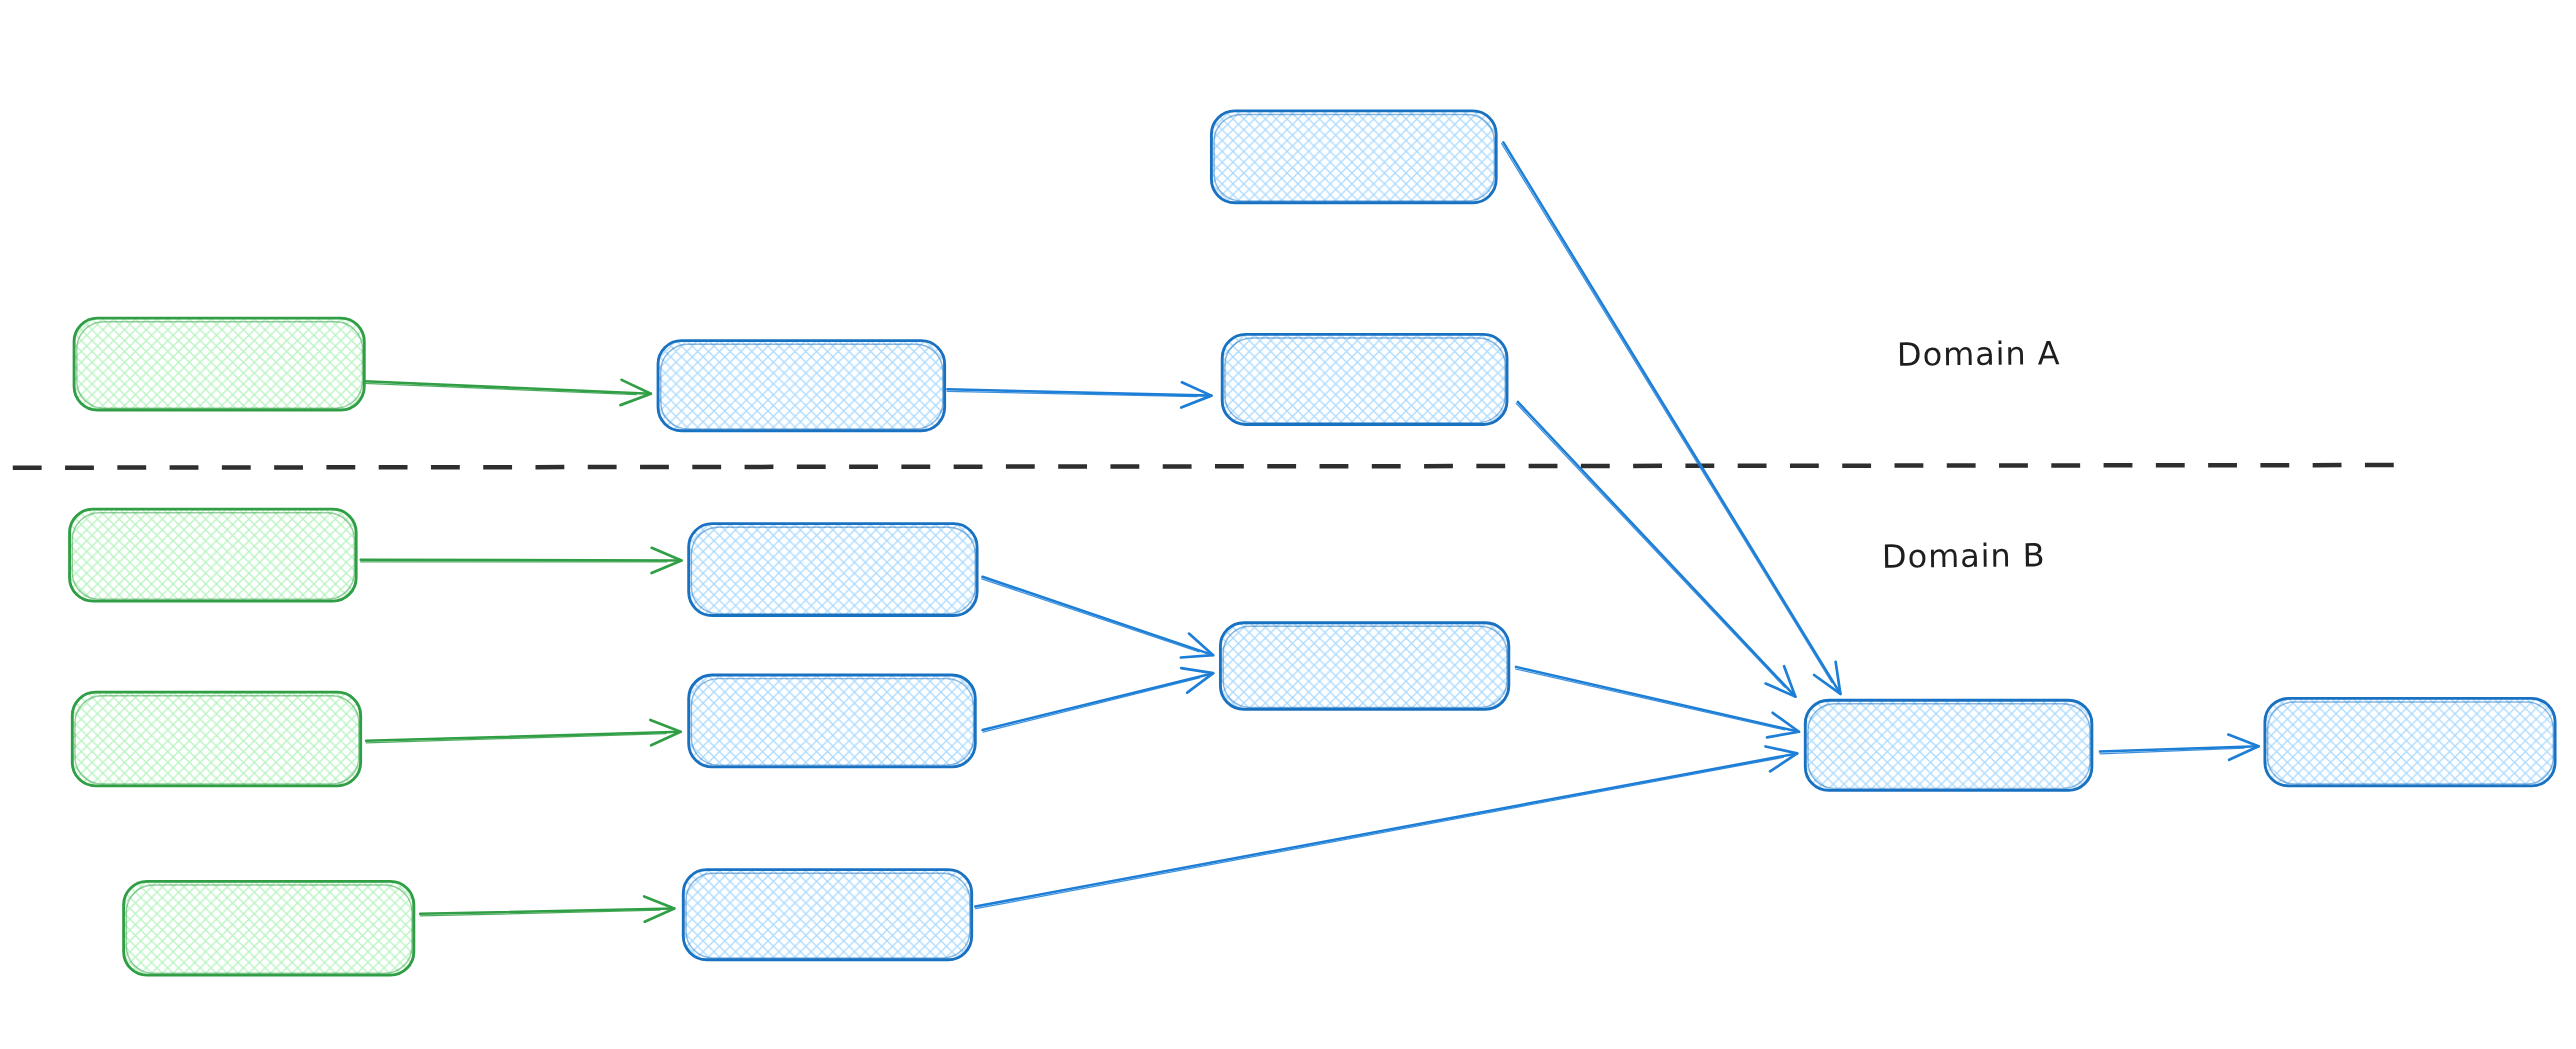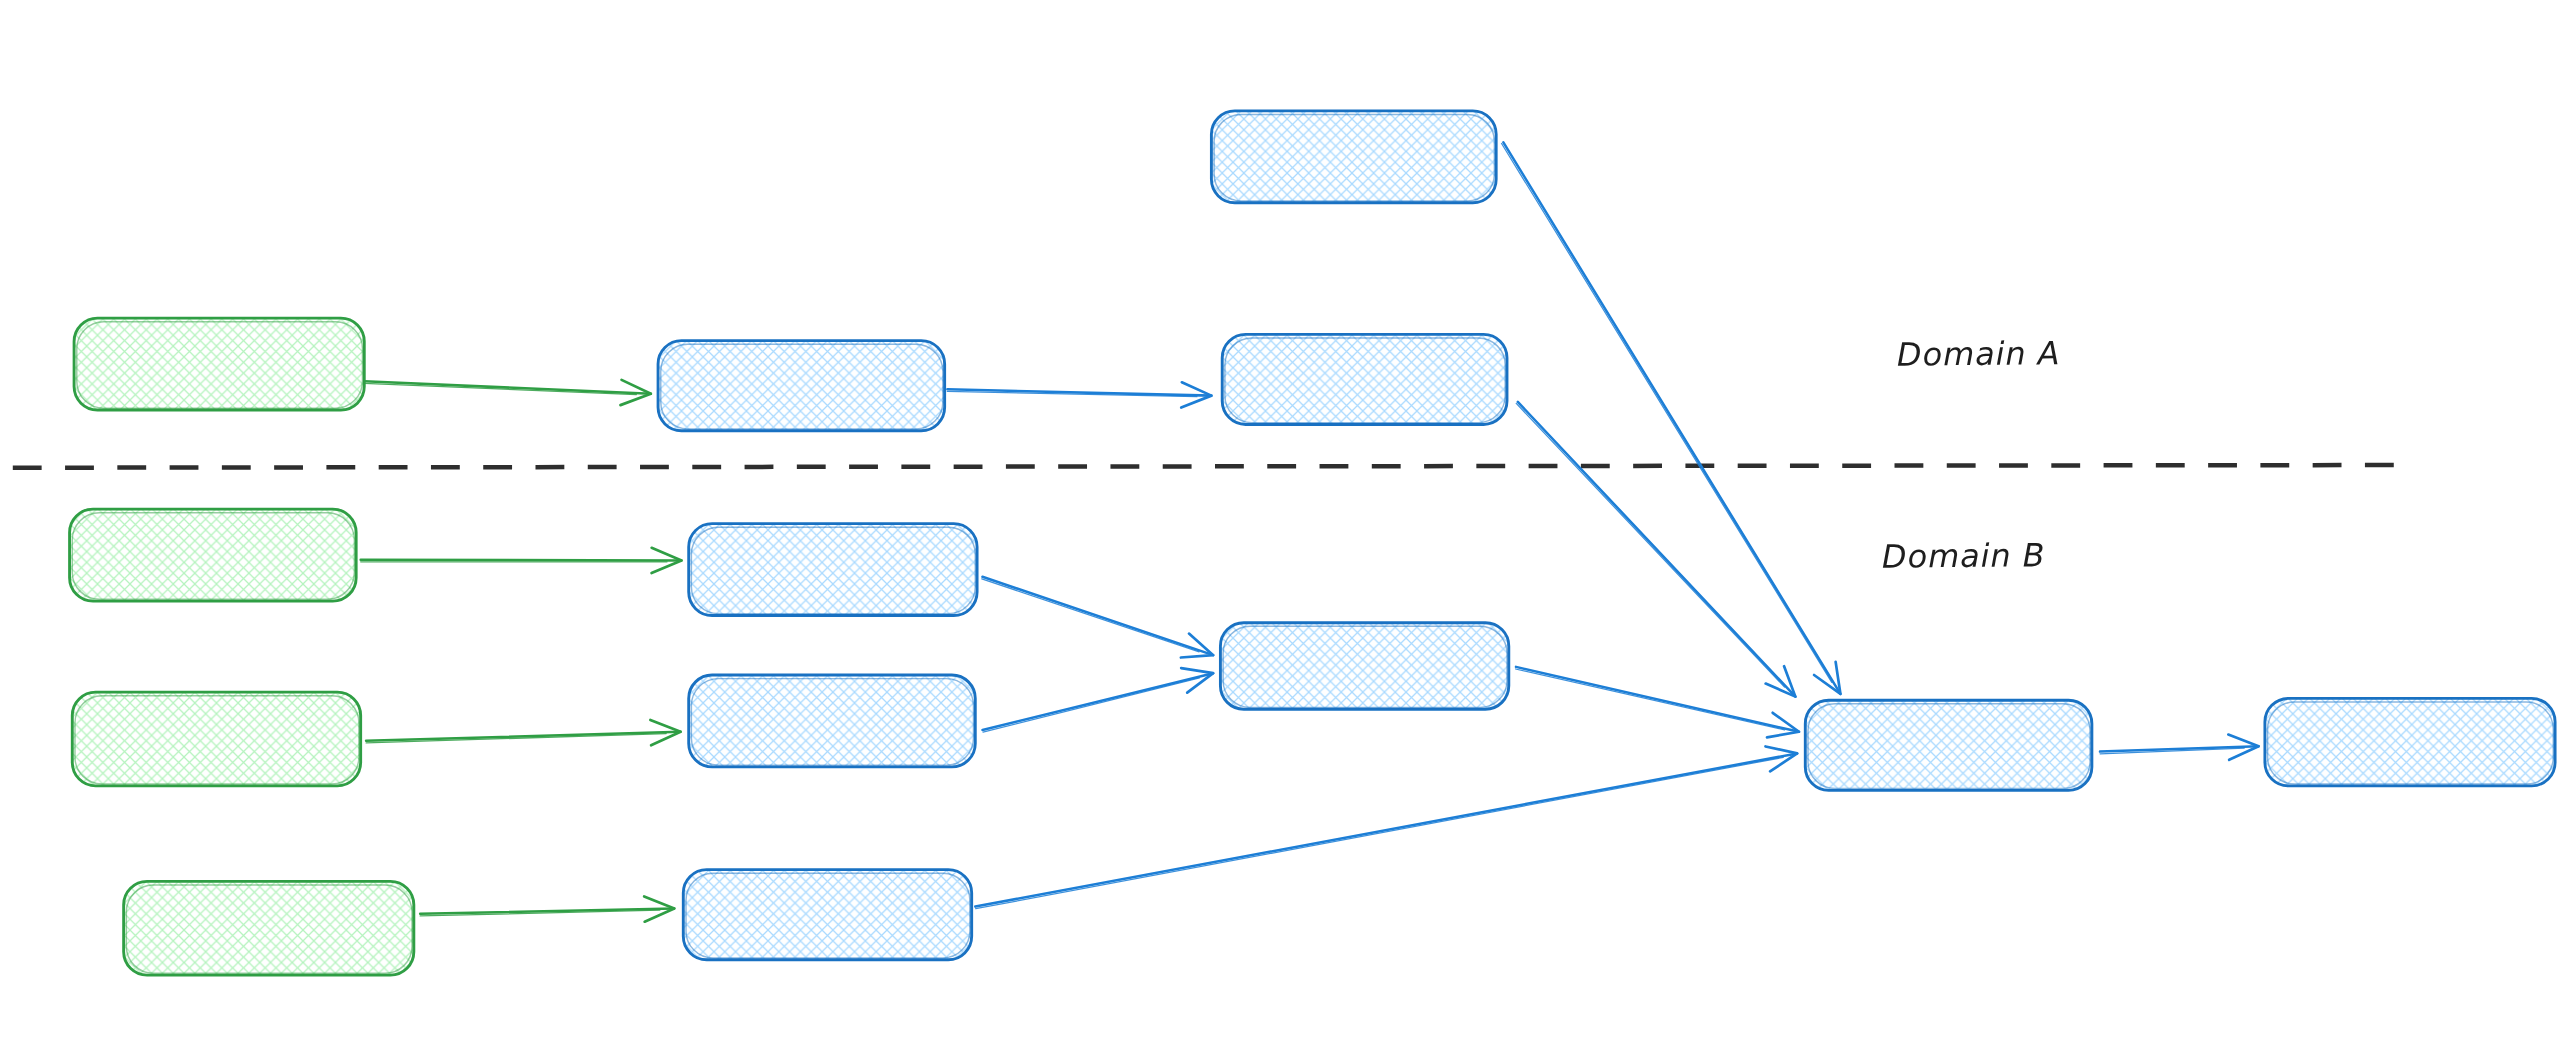--- a/index.html
+++ b/index.html
@@ -6,21 +6,20 @@
     margin: 0;
     padding: 0;
     background: #ffffff;
   }
   .stage {
     position: relative;
     width: 2576px;
     height: 1049px;
     background: #ffffff;
     overflow: hidden;
-    font-style: italic;
   }
   .stage svg {
     position: absolute;
     inset: 0;
     width: 100%;
     height: 100%;
     display: block;
   }
   .domain-label {
     position: absolute;

